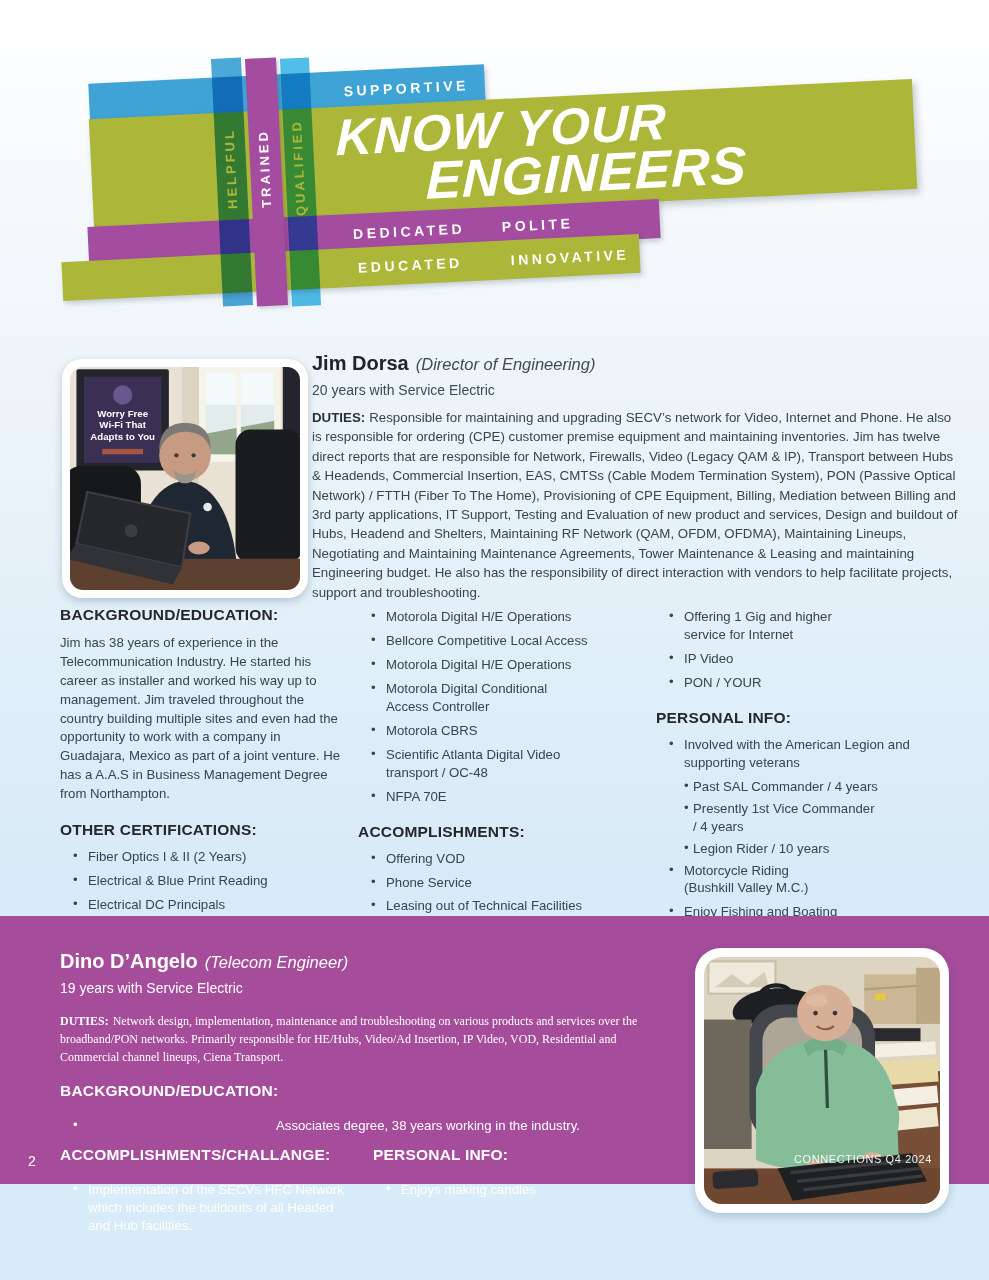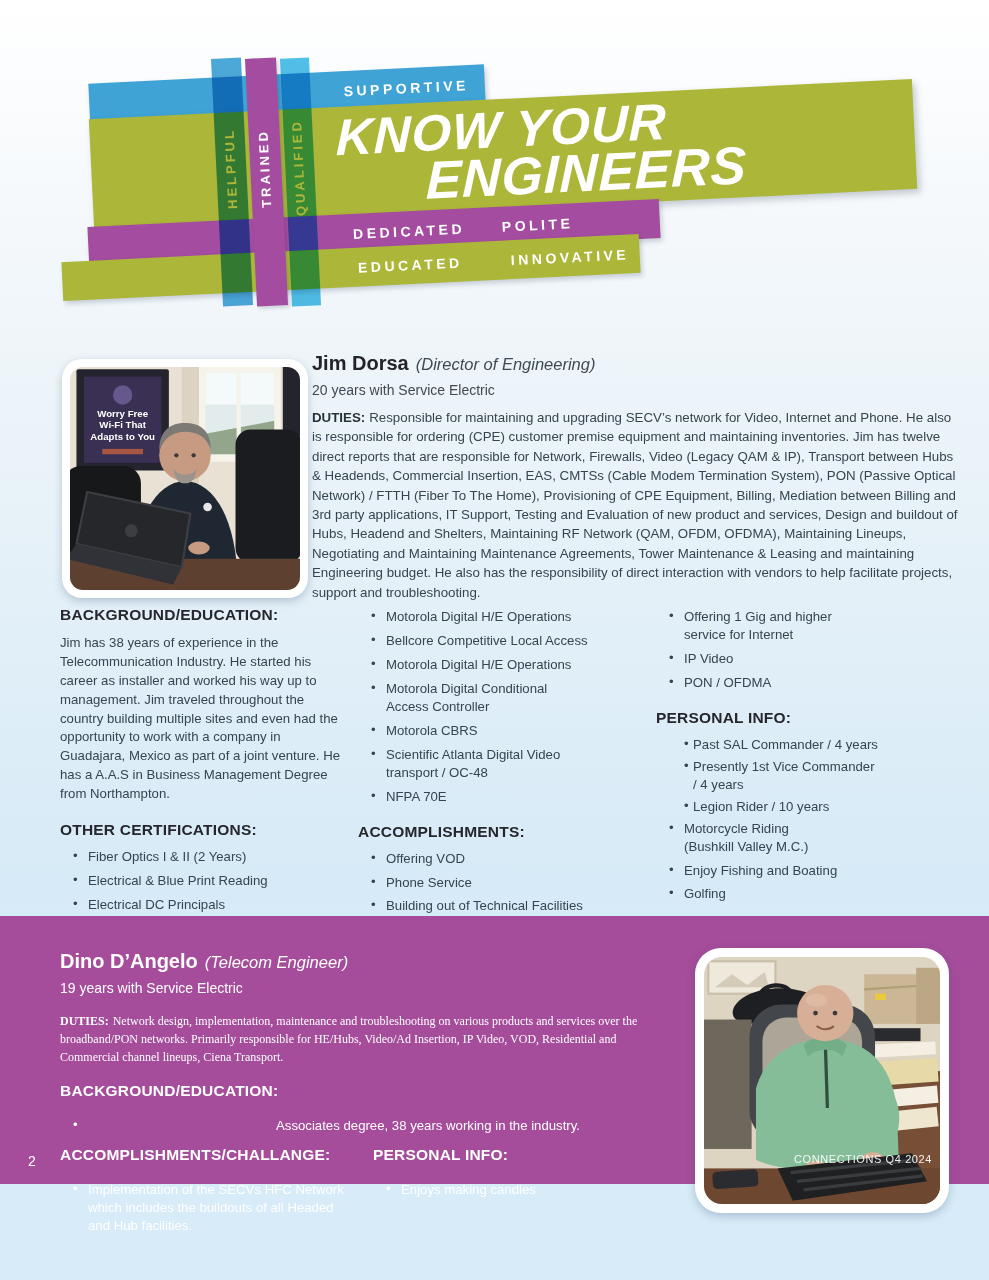--- a/index.html
+++ b/index.html
@@ -188,36 +188,38 @@
           <div class="bullet">Motorola CBRS</div>
           <div class="bullet">Scientific Atlanta Digital Video
 transport / OC-48</div>
           <div class="bullet">NFPA 70E</div>
         </div>
       <h3 class="section-h h-gap">ACCOMPLISHMENTS:</h3>
       <div class="blist">
 
       <div class="bullet">Offering VOD</div>
           <div class="bullet">Phone Service</div>
-          <div class="bullet">Building out of Technical Facilities</div>
+          <div class="bullet">Leasing out of Technical Facilities</div>
           <div class="bullet">Birdsboro | Hazleton | Sunbury</div>
         </div>
     </div>
 
     <div class="col col3">
       <div class="blist first">
 
       <div class="bullet">Offering 1 Gig and higher
 service for Internet</div>
           <div class="bullet">IP Video</div>
-          <div class="bullet">PON / OFDMA</div>
+          <div class="bullet">PON / YOUR</div>
         </div>
       <h3 class="section-h h-gap">PERSONAL INFO:</h3>
       <div class="blist">
 
+      <div class="bullet">Involved with the American Legion and
+supporting veterans</div>
           <div class="bullet sub">Past SAL Commander / 4 years</div>
           <div class="bullet sub">Presently 1st Vice Commander
 / 4 years</div>
           <div class="bullet sub">Legion Rider / 10 years</div>
           <div class="bullet">Motorcycle Riding
 (Bushkill Valley M.C.)</div>
           <div class="bullet">Enjoy Fishing and Boating</div>
           <div class="bullet">Golfing</div>
         </div>
     </div>

